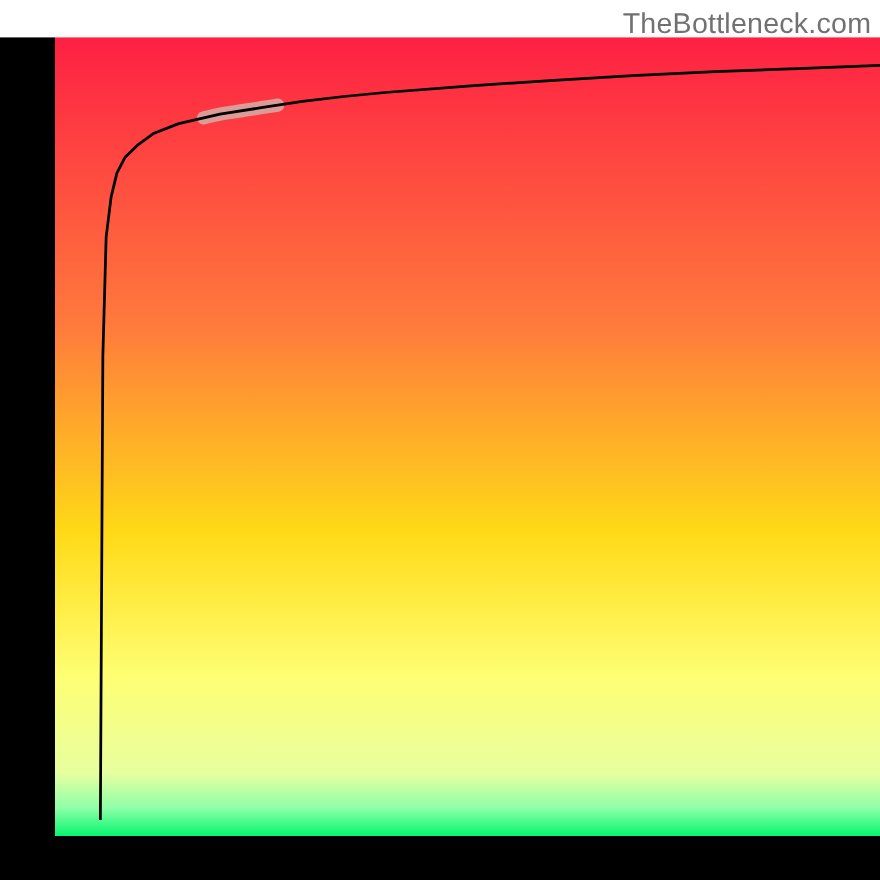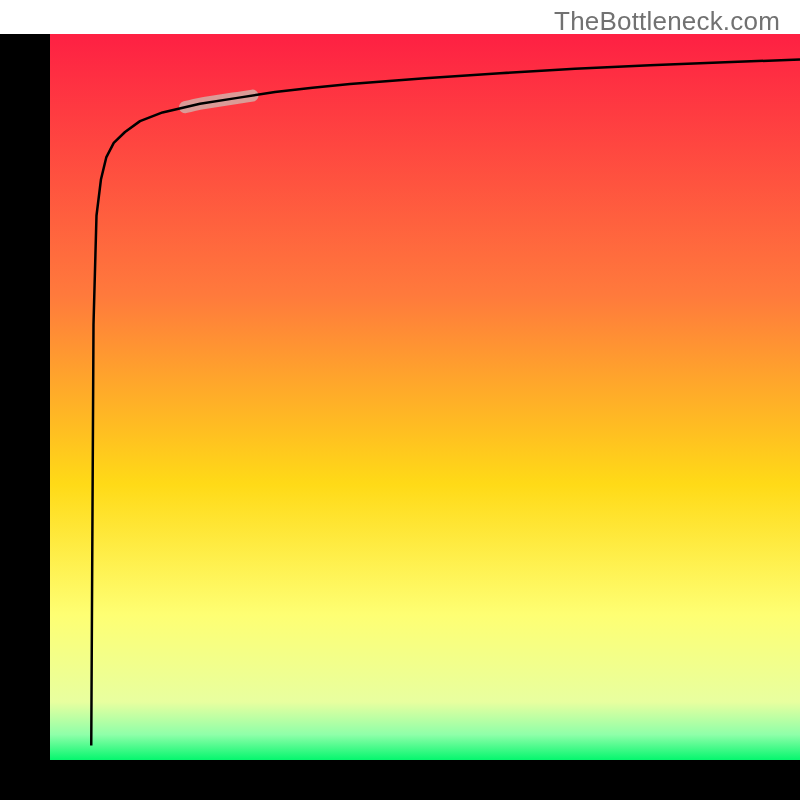--- a/index.html
+++ b/index.html
@@ -15,21 +15,21 @@
     position: relative;
     width: 800px;
     height: 800px;
   }
   svg.chart {
     display: block;
   }
   .watermark {
     position: absolute;
     top: 6px;
-    right: 20px;
+    right: 8px;
     font-size: 26px;
     color: #717171;
     font-weight: 400;
     letter-spacing: 0.2px;
     user-select: none;
   }
 </style>
 </head>
 <body>
 

